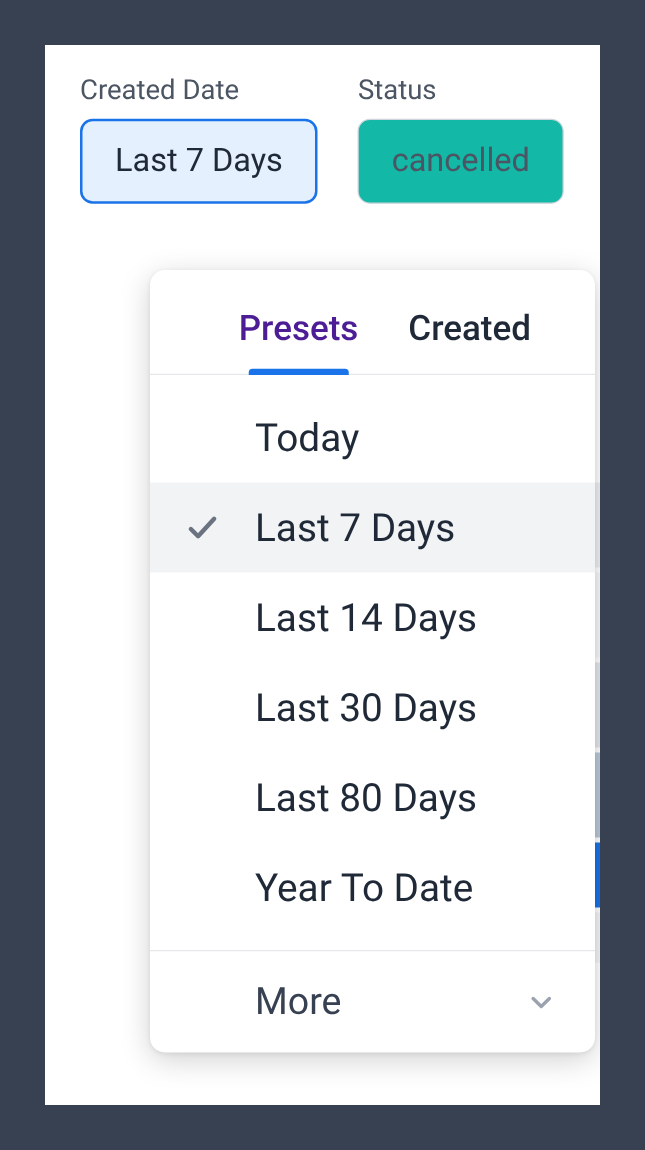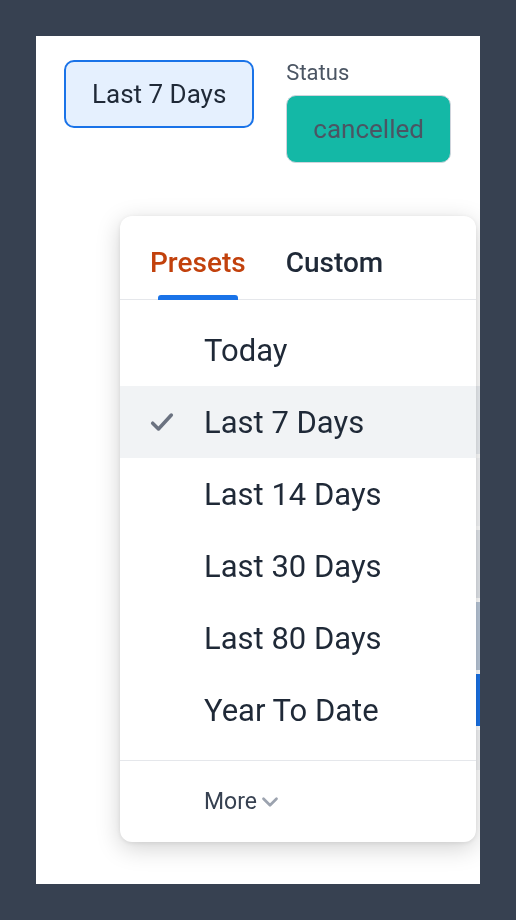--- a/index.html
+++ b/index.html
@@ -77,21 +77,22 @@
       border-bottom: 1px solid #e5e7eb;
     }
     .tab {
       font-size: 28px;
       font-weight: 500;
       padding-bottom: 20px;
       position: relative;
       cursor: pointer;
     }
     .tab.active {
-      color: #c2410c;
+      color: #4c1d95;
+      margin-left: 41px;
     }
     .tab.active::after {
       content: "";
       position: absolute;
       bottom: -1px;
       left: 8px;
       right: 8px;
       height: 5px;
       background: #1a73e8;
       border-radius: 3px 3px 0 0;
@@ -126,23 +127,24 @@
       stroke: #6b7280;
       stroke-width: 3;
       fill: none;
       stroke-linecap: round;
       stroke-linejoin: round;
     }
     .more-row {
       border-top: 1px solid #e5e7eb;
       display: flex;
       align-items: center;
+      justify-content: space-between;
       height: 82px;
       padding: 0 30px 0 84px;
-      font-size: 23px;
+      font-size: 30px;
       color: #374151;
       cursor: pointer;
     }
     .chevron-icon {
       width: 26px;
       height: 26px;
       stroke: #9ca3af;
       stroke-width: 2.5;
       fill: none;
       stroke-linecap: round;
@@ -176,20 +178,21 @@
     .s5 { background: #1a73e8; height: 52px; }
     .s6 { background: #f3f4f6; height: 40px; border-radius: 0 0 0 6px;}
   </style>
 </head>
 <body>
 
 <div class="panel">
 
   <div class="filters-row">
     <div class="filter-group">
+      <div class="filter-label">Created Date</div>
       <div class="filter-button active">
         <span>Last 7 Days</span>
       </div>
     </div>
     <div class="filter-group">
       <div class="filter-label">Status</div>
       <div class="filter-button inactive">
         <span>cancelled</span>
       </div>
     </div>
@@ -201,21 +204,21 @@
     <div class="bg-strip s2"></div>
     <div class="bg-strip s3"></div>
     <div class="bg-strip s4"></div>
     <div class="bg-strip s5"></div>
     <div class="bg-strip s6"></div>
   </div>
 
   <div class="dropdown">
     <div class="tabs">
       <div class="tab active">Presets</div>
-      <div class="tab inactive">Custom</div>
+      <div class="tab inactive">Created</div>
     </div>
     <div class="options">
 
       <div class="option">
         <span class="check-slot"></span>
         <span>Today</span>
       </div>
 
 
       <div class="option selected">

